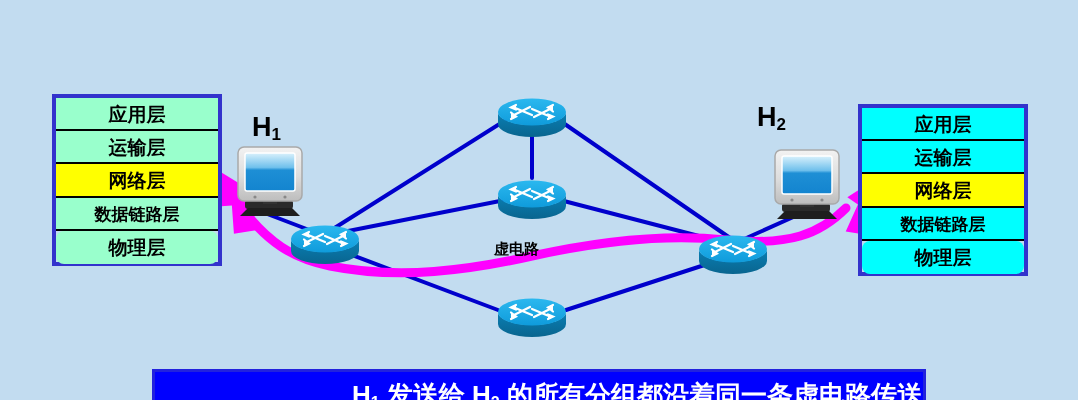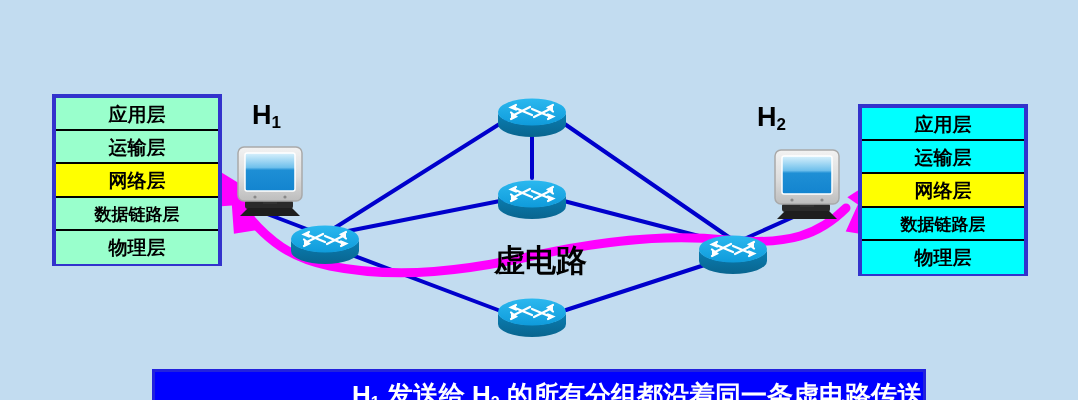--- a/index.html
+++ b/index.html
@@ -43,50 +43,50 @@
     line-height: 33.2px;
     text-align: center;
     font-size: 19px;
     font-weight: bold;
     color: #000;
     border-bottom: 2px solid #000;
     box-sizing: border-box;
     white-space: nowrap;
     letter-spacing: 0px;
   }
-  .stack-row:last-child { border-bottom: none; }
+  .stack-row:last-child { border-bottom: none; border-radius: 8px; }
   .stack-row.small { font-size: 17px; }
   .stack-left  .stack-row { background: #99ffcc; }
   .stack-right .stack-row { background: #00ffff; }
   .stack-row.highlight { background: #ffff00 !important; font-family: Liberation Serif, serif; }
 
   
   .host-label {
     position: absolute;
     font-size: 27px;
     font-weight: bold;
     color: #000;
     z-index: 7;
     line-height: 1;
   }
   .host-label sub {
     font-size: 17px;
     vertical-align: baseline;
     position: relative;
     top: 4px;
   }
-  .host-label-h1 { left: 252px; top: 58px; text-align: center; }
+  .host-label-h1 { left: 252px; top: 70px; text-align: center; }
   .host-label-h2 { left: 757px; top: 60px; }
 
   
   .vc-label {
     position: absolute;
     left: 494px;
     top: 196px;
-    font-size: 31px;
+    font-size: 15px;
     font-weight: bold;
     color: #000;
     z-index: 7;
     white-space: nowrap;
   }
 
   
   .banner {
     position: absolute;
     left: 152px;

